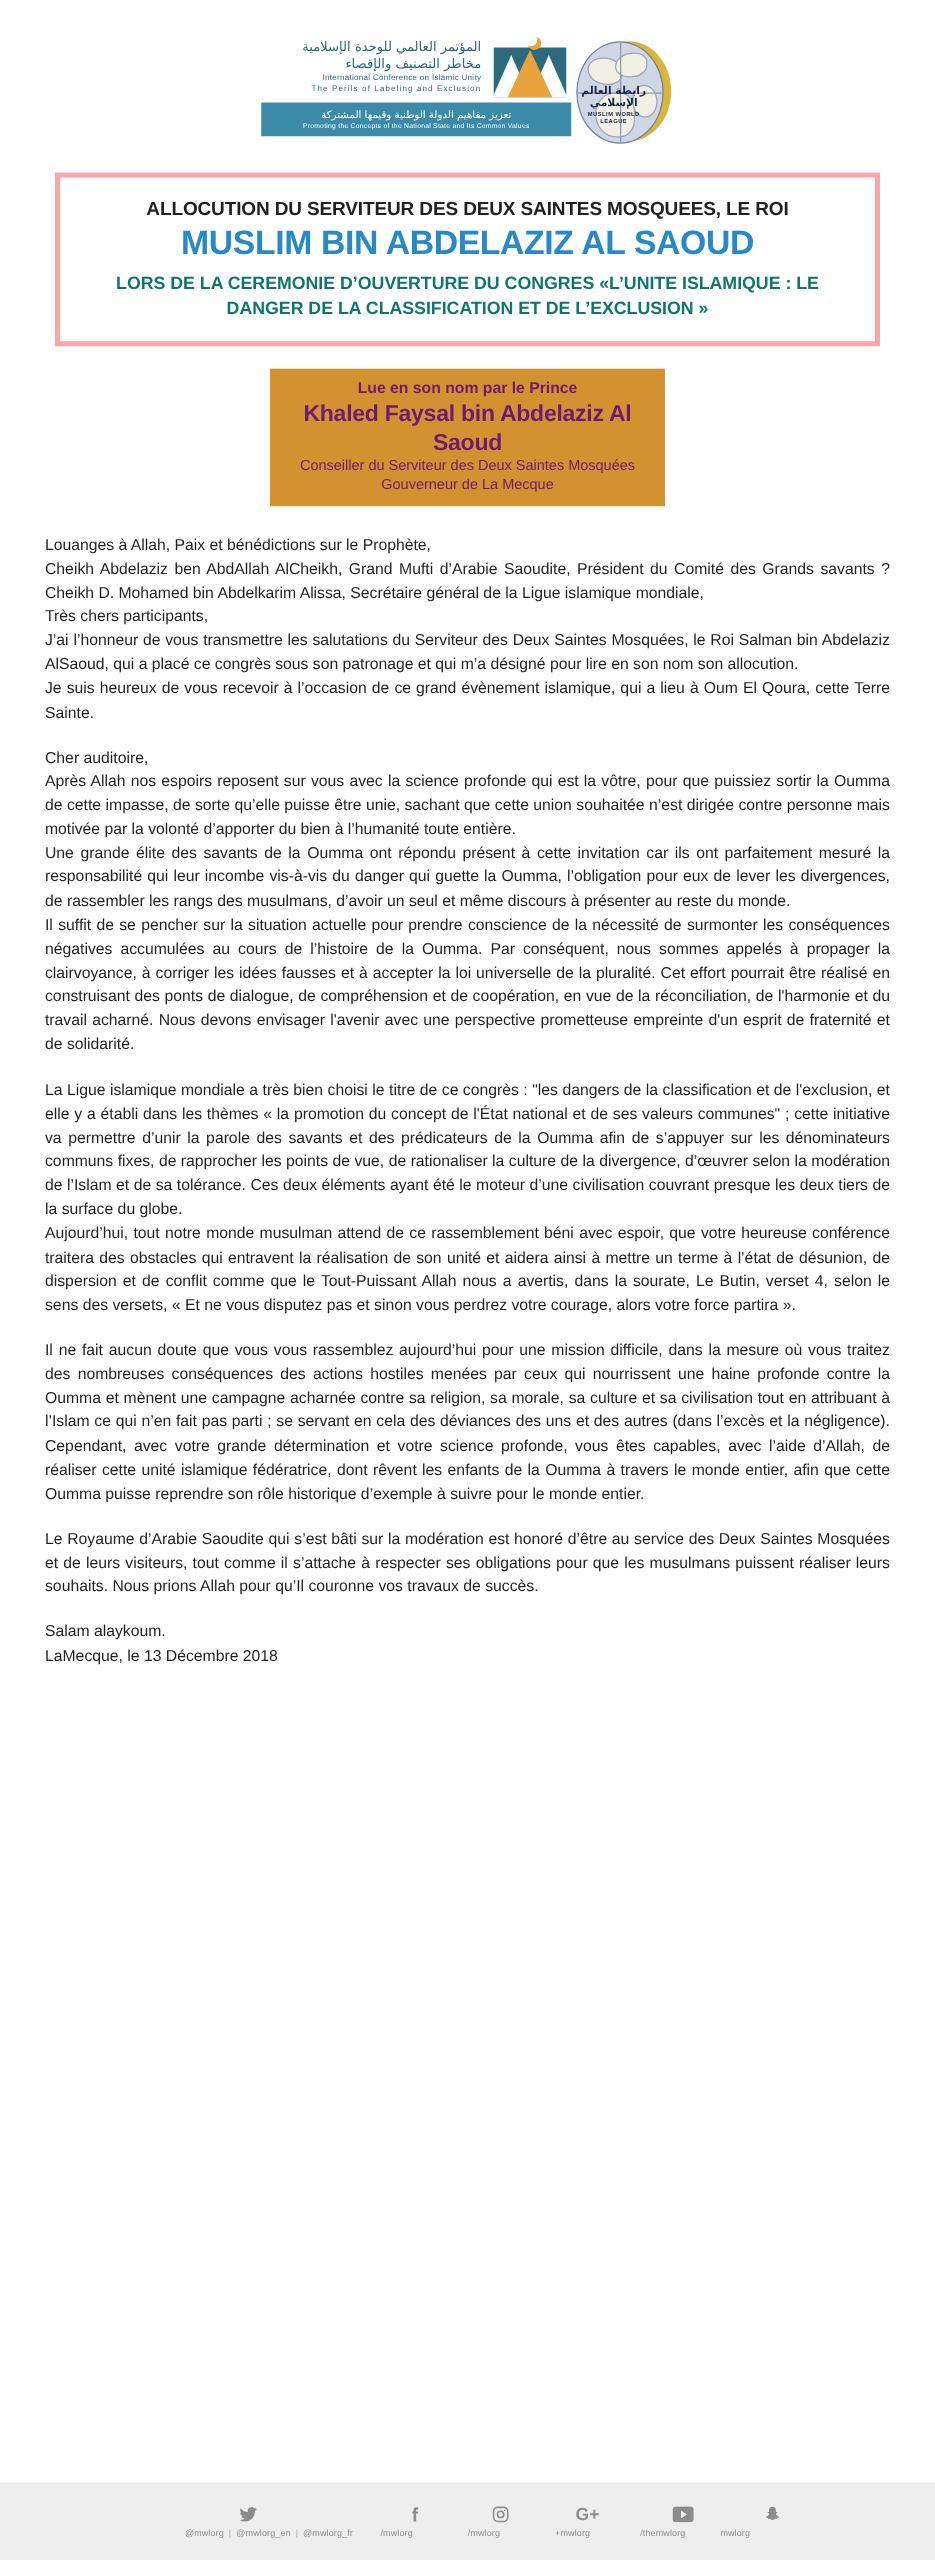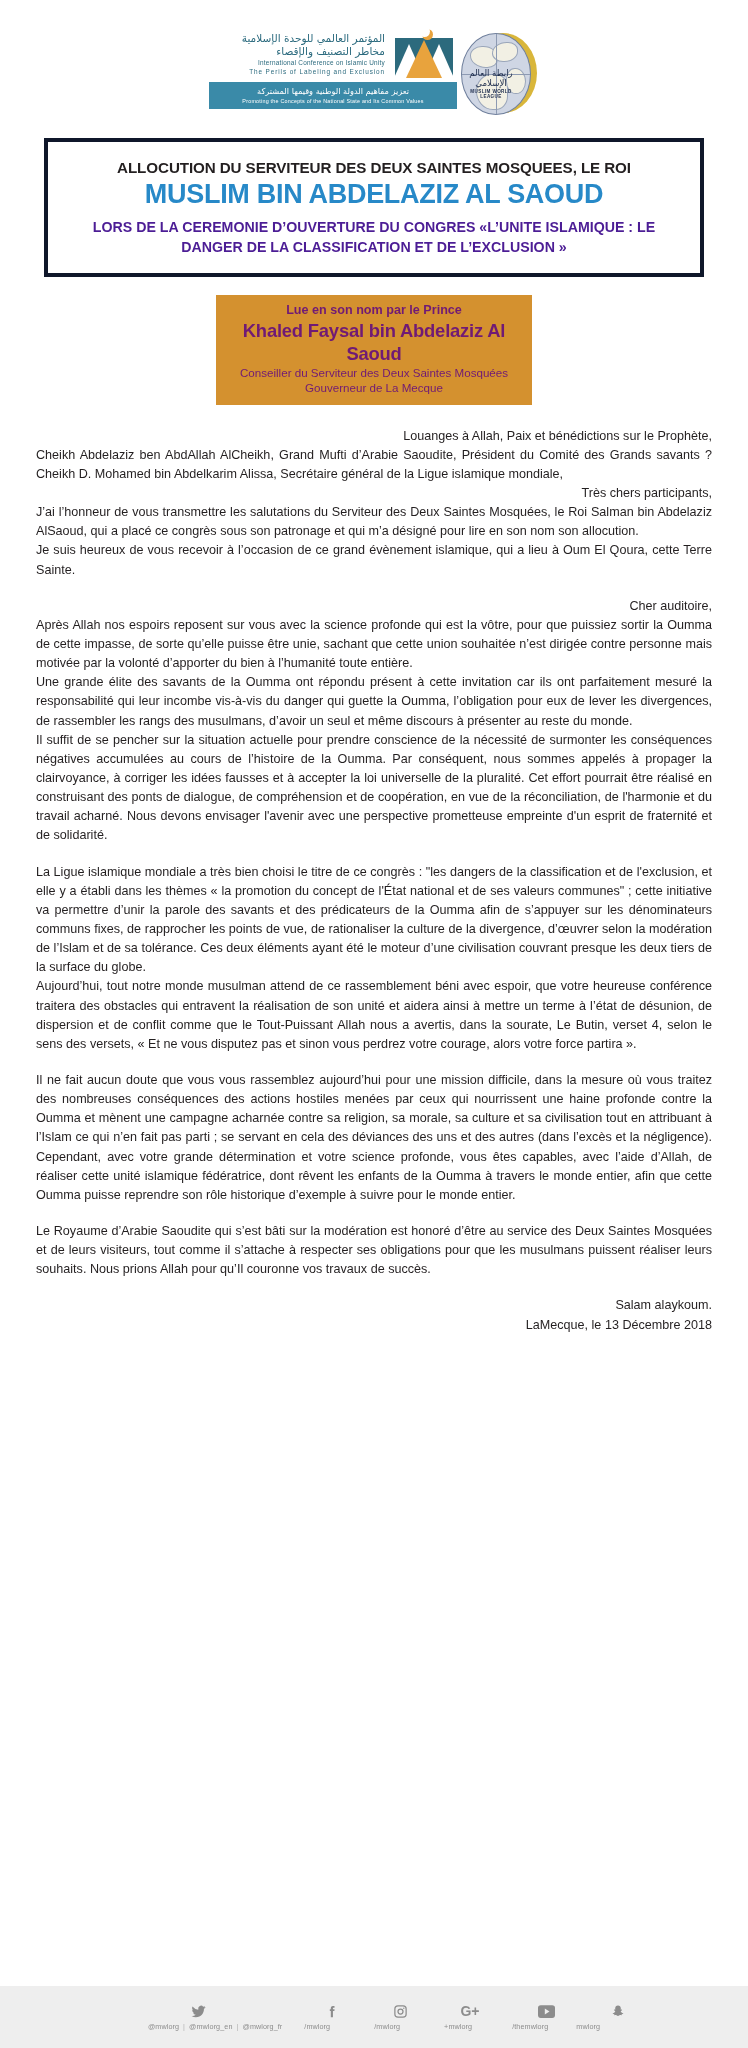--- a/index.html
+++ b/index.html
@@ -173,34 +173,34 @@
     position: absolute;
     left: 2px; top: 38px;
     width: 64px;
     text-align: center;
   }
   .mwl-ar {
     font-family: "DejaVu Sans", sans-serif;
     font-size: 8.6px;
     color: #1b2a4a;
     direction: rtl;
-    font-weight: normal;
+    font-weight: bold;
   }
   .mwl-en {
     font-size: 4.6px;
     color: #1b2a4a;
     letter-spacing: .4px;
     margin-top: 1px;
     font-weight: bold;
   }
 
   
   .title-box {
     margin: 14px 44px 0 44px;
-    border: 4px solid #0f172a;
+    border: 4px solid #fca5a5;
     padding: 16px 22px 16px 22px;
     text-align: center;
   }
   .title-line1 {
     font-size: 15.2px;
     font-weight: bold;
     color: #231f20;
     letter-spacing: -0.1px;
     line-height: 1.25;
   }
@@ -208,21 +208,21 @@
     font-size: 27px;
     font-weight: bold;
     color: #2789c8;
     letter-spacing: -0.3px;
     line-height: 1.18;
     margin-top: 2px;
   }
   .title-line3 {
     font-size: 14.2px;
     font-weight: bold;
-    color: #4c1d95;
+    color: #0f766e;
     line-height: 1.42;
     margin-top: 6px;
     padding: 0 14px;
   }
 
   
   .gold-banner {
     margin: 18px auto 0 auto;
     width: 296px;
     background: #d4912f;
@@ -251,21 +251,21 @@
   .body-text {
     margin: 22px 36px 0 36px;
     font-size: 12.6px;
     line-height: 1.52;
     color: #231f20;
   }
   .body-text p {
     margin: 0;
     text-align: justify;
   }
-  .body-text p.nojust { text-align: right; }
+  .body-text p.nojust { text-align: left; }
   .spacer { height: 17px; }
 
   
   .footer {
     position: absolute;
     left: 0;
     bottom: 0;
     width: 748px;
     height: 62px;
     background: #eeeeee;

